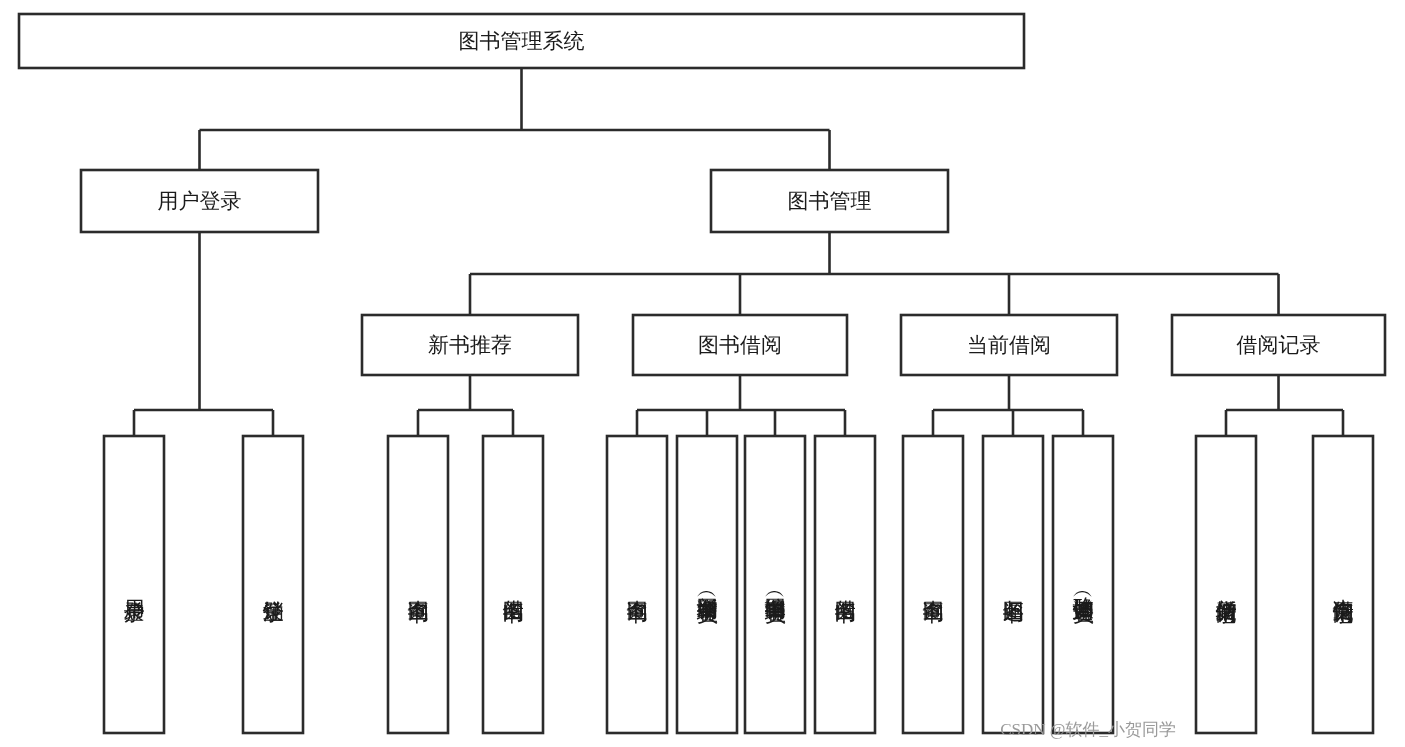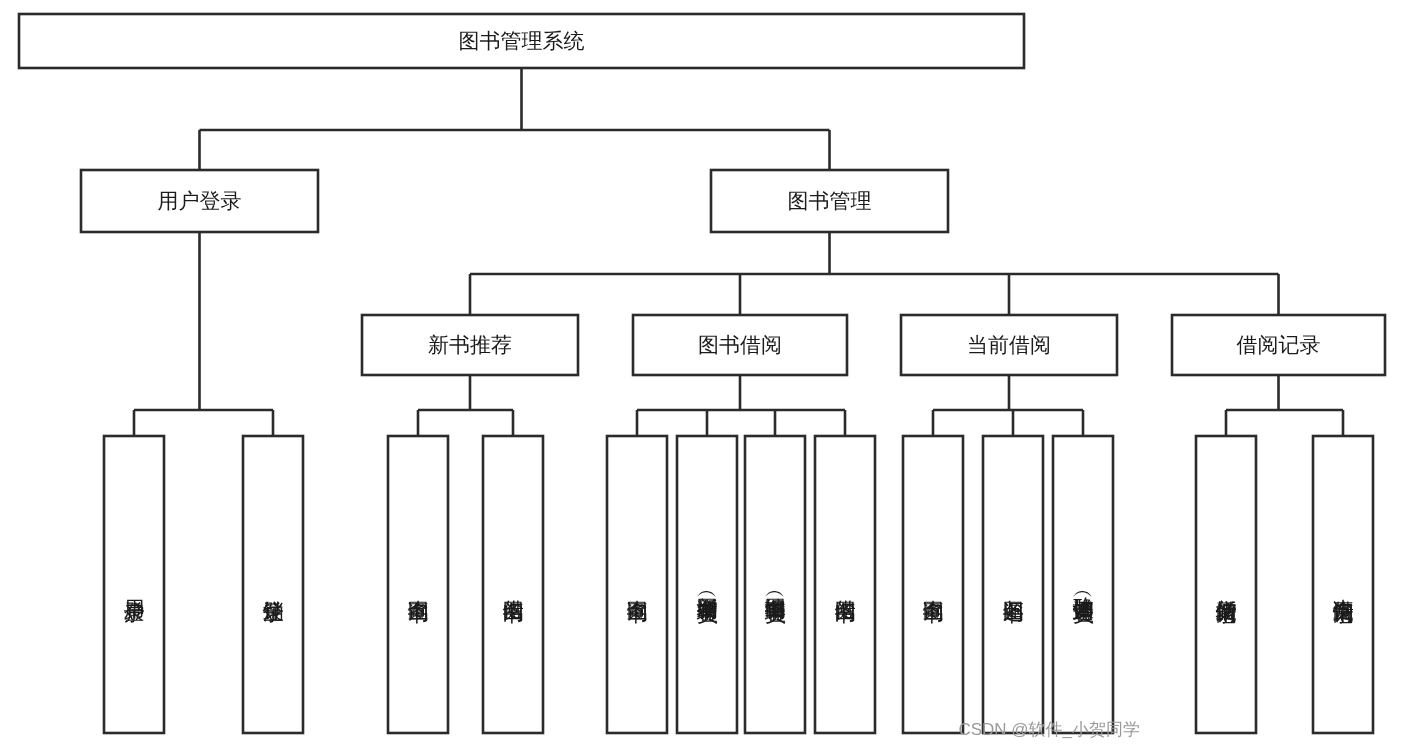--- a/index.html
+++ b/index.html
@@ -11,20 +11,21 @@
     width: 1405px;
     height: 747px;
     font-family: "DejaVu Sans", "Liberation Sans", sans-serif;
     overflow: hidden;
   }
   #diagram-root {
     position: relative;
     width: 1148px;
     height: 747px;
     background: #ffffff;
+    padding-left: 36px;
   }
   svg.diagram-svg {
     position: absolute;
     top: 0;
     left: 0;
     width: 1405px;
     height: 747px;
   }
   .node-box {
     fill: #ffffff;
@@ -60,21 +61,21 @@
     align-items: center;
     justify-content: center;
     letter-spacing: 1px;
     white-space: nowrap;
     pointer-events: none;
   }
   .watermark {
     position: absolute;
     right: 8px;
     bottom: 6px;
-    font-family: Liberation Sans, sans-serif;
+    font-family: Liberation Serif, serif;
     font-size: 17px;
     color: #9a9a9a;
     white-space: nowrap;
     margin-top: 32px;
   }
 </style>
 </head>
 <body>
 
 <div id="diagram-root">

